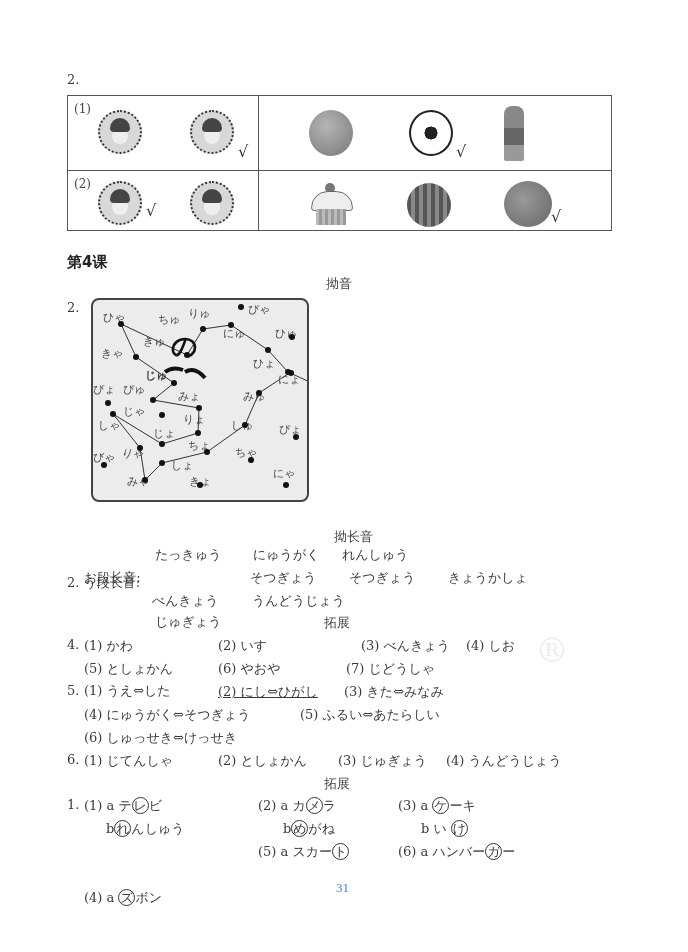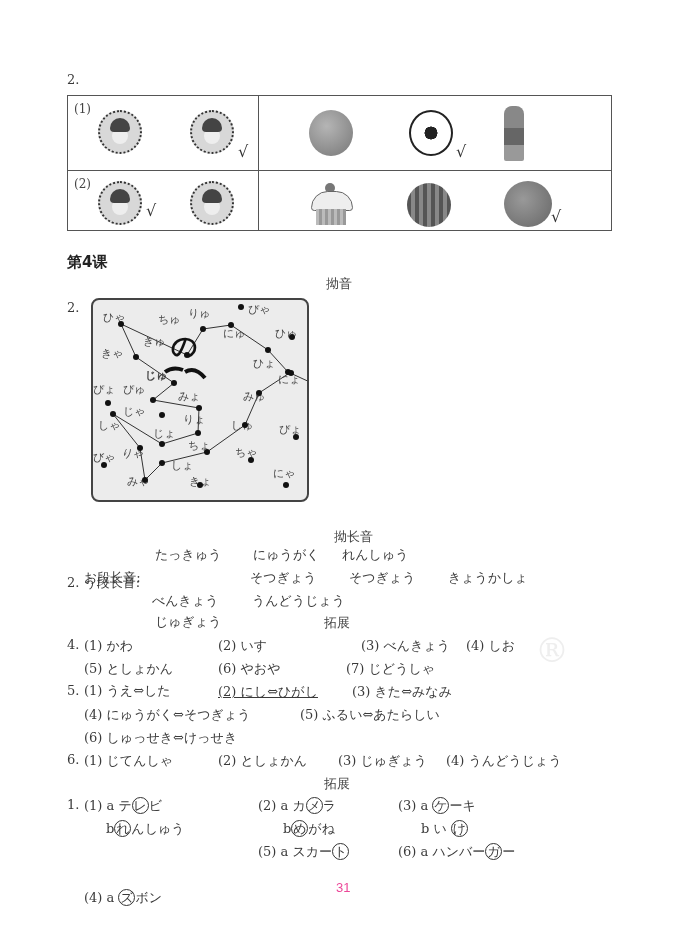--- a/index.html
+++ b/index.html
@@ -159,21 +159,21 @@
 <div class="abs txt" style="left:218px;top:637px;">(2) いす</div>
 <div class="abs txt" style="left:361px;top:637px;">(3) べんきょう</div>
 <div class="abs txt" style="left:466px;top:637px;">(4) しお</div>
 <div class="abs txt" style="left:84px;top:660px;">(5) としょかん</div>
 <div class="abs txt" style="left:218px;top:660px;">(6) やおや</div>
 <div class="abs txt" style="left:346px;top:660px;">(7)  じどうしゃ</div>
 
 <div class="abs txt" style="left:67px;top:683px;">5.</div>
 <div class="abs txt" style="left:84px;top:671px;margin-top:11px;">(1) うえ⇔した</div>
 <div class="abs txt" style="left:218px;top:683px;text-decoration:underline;">(2) にし⇔ひがし</div>
-<div class="abs txt" style="left:352px;top:683px;">(3) きた⇔みなみ</div>
+<div class="abs txt" style="left:344px;top:683px;">(3) きた⇔みなみ</div>
 <div class="abs txt" style="left:84px;top:706px;">(4) にゅうがく⇔そつぎょう</div>
 <div class="abs txt" style="left:300px;top:706px;">(5) ふるい⇔あたらしい</div>
 <div class="abs txt" style="left:84px;top:729px;">(6) しゅっせき⇔けっせき</div>
 
 <div class="abs txt" style="left:67px;top:752px;">6.</div>
 <div class="abs txt" style="left:84px;top:752px;">(1) じてんしゃ</div>
 <div class="abs txt" style="left:218px;top:752px;">(2) としょかん</div>
 <div class="abs txt" style="left:338px;top:752px;">(3) じゅぎょう</div>
 <div class="abs txt" style="left:446px;top:752px;">(4) うんどうじょう</div>
 
@@ -204,13 +204,13 @@
 <div class="abs txt" style="left:84px;top:889px;">
   <span>(4)</span> <span>a</span> <span class="circ">ズ</span><span>ボン</span>
 </div>
 <div class="abs txt" style="left:258px;top:843px;">
   <span>(5)</span> <span>a スカー</span><span class="circ">ト</span>
 </div>
 <div class="abs txt" style="left:398px;top:843px;">
   <span>(6)</span> <span>a ハンバー</span><span class="circ">ガ</span><span>ー</span>
 </div>
 
-<div class="abs" style="left:336px;top:880px;font-family:Liberation Sans, sans-serif;font-size:13px;color:#ec4899;">31</div>
+<div class="abs" style="left:336px;top:880px;font-family:Liberation Serif, serif;font-size:13px;color:#3b82f6;">31</div>
 
 </body></html>

